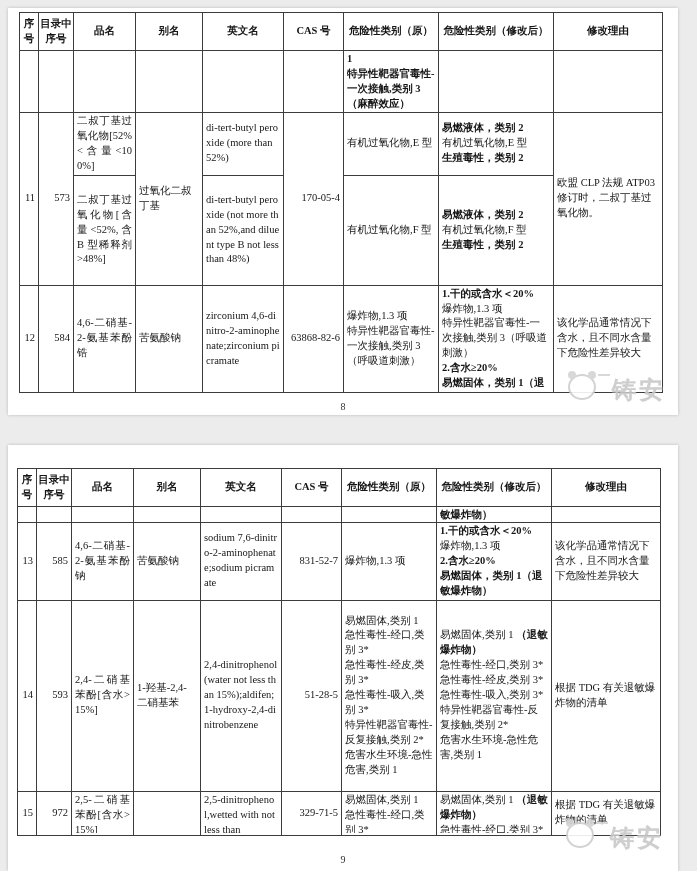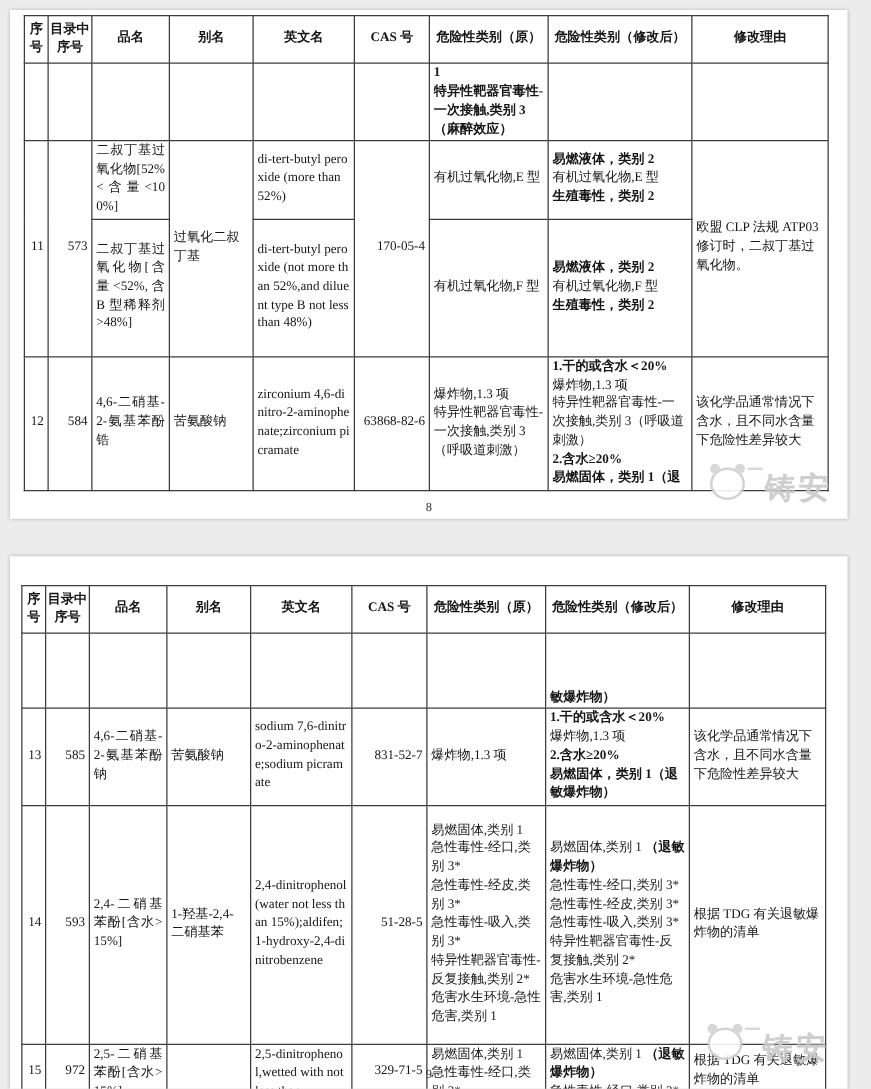--- a/index.html
+++ b/index.html
@@ -34,21 +34,21 @@
   table.doc th{
     font-weight:bold;text-align:center;vertical-align:middle;
     padding:2px 1px;
   }
   td.c{text-align:right;}
   td.pm{text-align:justify;}
   .ln{margin:0;}
   .b,span.b{font-weight:bold;}
   .clip{overflow:hidden;}
   .clip.h58{max-height:58px;}
-  .clip.h13{max-height:13px;margin-top:44px;}
+  .clip.h13{max-height:13px;}
   .clip.h40{max-height:40px;}
 
   .pgnum{
     position:absolute;left:0;width:100%;text-align:center;
     font-size:10px;color:#333;
   }
   .p1 .pgnum{bottom:3px;}
   .p2 .pgnum{bottom:6px;}
 
   .wm{

